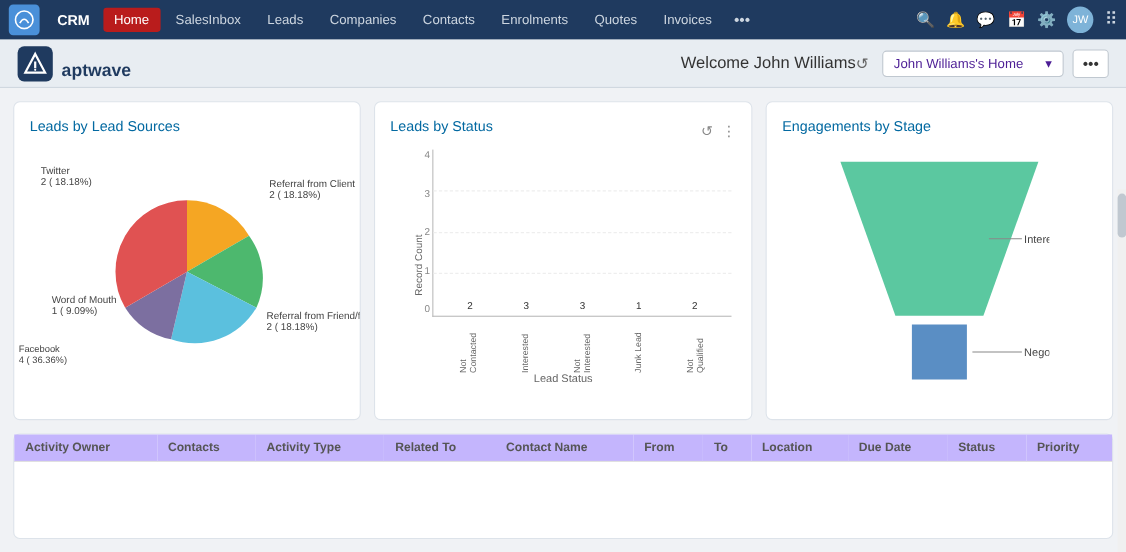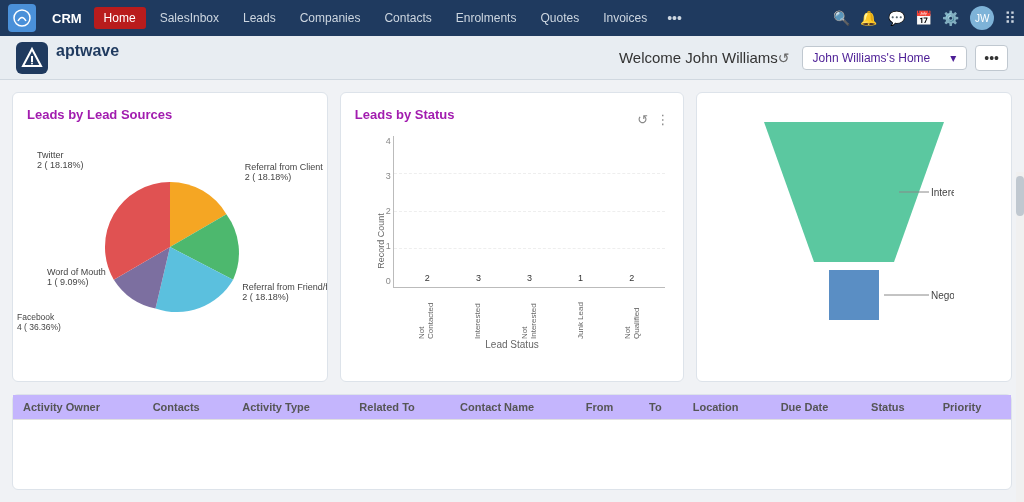--- a/index.html
+++ b/index.html
@@ -60,21 +60,21 @@
     
     .sub-nav {
       background: #e8edf2;
       height: 44px;
       display: flex;
       align-items: center;
       padding: 0 16px;
       border-bottom: 1px solid #d0d8e0;
     }
     .sub-nav-logo {
-      display: flex; align-items: flex-start; gap: 8px; margin-right: auto;
+      display: flex; align-items: flex-end; gap: 8px; margin-right: auto;
     }
     .sub-nav-logo-box {
       width: 32px; height: 32px;
       background: #1f3a5f;
       border-radius: 6px;
       display: flex; align-items: center; justify-content: center;
       color: white; font-size: 9px; font-weight: bold;
     }
     .sub-nav-brand { font-size: 16px; font-weight: 700; color: #1f3a5f; }
     .sub-nav-welcome { font-size: 15px; color: #333; }
@@ -120,22 +120,22 @@
     .card {
       background: white;
       border-radius: 6px;
       border: 1px solid #dde3ea;
       padding: 14px;
       overflow: hidden;
     }
 
     .card-title {
       font-size: 13px;
-      font-weight: 700;
-      color: #a21caf;
+      font-weight: 400;
+      color: #0369a1;
       margin-bottom: 10px;
     }
 
     .card-leads-sources { flex: 1; }
     .card-leads-status { flex: 1.1; }
     .card-engagements { flex: 1; }
 
     
     .pie-container {
       display: flex;
@@ -373,20 +373,21 @@
           <div style="flex:1;text-align:center;">
             <span style="font-size:8px;color:#666;writing-mode:vertical-rl;transform:rotate(180deg);display:inline-block;height:45px;text-align:left;">Not Qualified</span>
           </div>
         </div>
 
         <div style="position:absolute;bottom:-4px;left:50%;transform:translateX(-50%);font-size:10px;color:#666;">Lead Status</div>
       </div>
     </div>
 
     <div class="card card-engagements">
+      <div class="card-title">Engagements by Stage</div>
       <div class="funnel-container">
         <svg width="200" height="220" viewBox="0 0 200 220">
 
           <polygon points="10,10 190,10 140,150 60,150" fill="#5bc8a0"></polygon>
 
           <rect x="75" y="158" width="50" height="50" fill="#5a8ec4"></rect>
 
           <line x1="145" y1="80" x2="175" y2="80" stroke="#888" stroke-width="1"></line>
           <text x="177" y="84" font-size="10" fill="#444">Interested</text>
           <line x1="130" y1="183" x2="175" y2="183" stroke="#888" stroke-width="1"></line>

